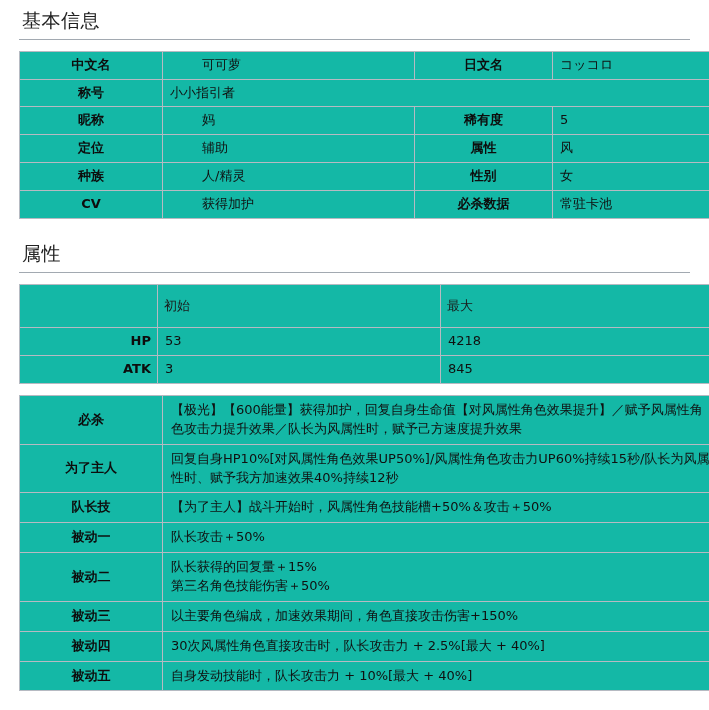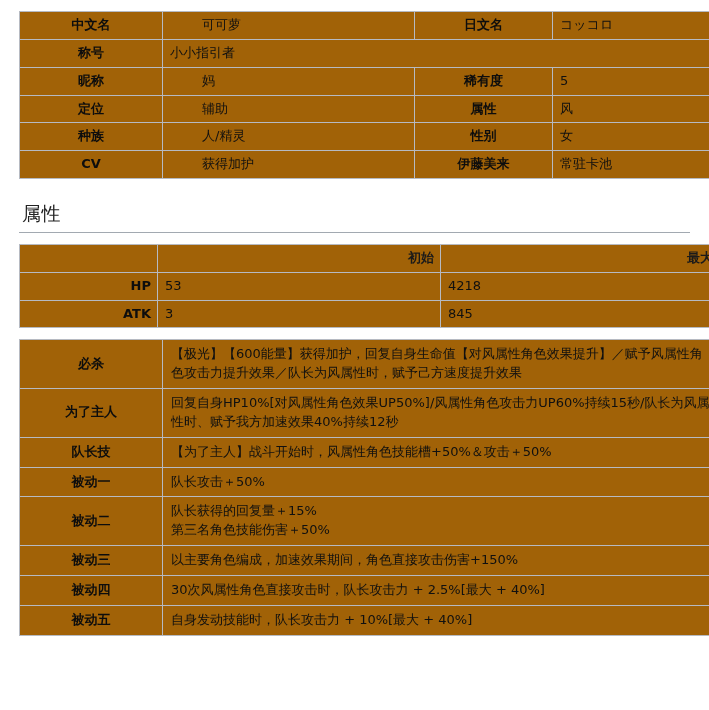--- a/index.html
+++ b/index.html
@@ -38,40 +38,40 @@
     width: 671px;
     margin-top: 11px;
     background: #f8f9fa;
     table-layout: fixed;
   }
   table.wt td {
     border: 1px solid #b6bac2;
     font-size: 13px;
     line-height: 1.45;
     vertical-align: middle;
-    background: #a16207;
+    background: #14b8a6;
   }
   td.lbl {
     background: #e8eaee;
     font-weight: bold;
     text-align: center;
     padding: 4px 6px;
     color: #0d0d0d;
   }
   td.val {
     background: #f8f9fa;
     text-align: left;
     padding: 4px 7px;
     color: #101010;
   }
   td.hdr {
     background: #e8eaee;
-    font-weight: bold;
-    text-align: right;
-    padding: 4px 6px;
+    font-weight: normal;
+    text-align: left;
+    padding: 12px 6px;
   }
   td.blank { background: #e8eaee; }
 
   
   .t-basic .c1 { width: 130px; }
   .t-basic .c2 { width: 205px; padding-left: 39px; }
   .t-basic .c3 { width: 125px; margin-top: 8px; }
   .t-basic .c4 { width: 211px; }
   .t-basic td { height: 18px; }
 
@@ -86,20 +86,21 @@
   .t-skill .s2 { width: 541px; }
   .t-skill td.val { padding: 5px 8px; }
   .t-skill td.lbl { padding: 5px 6px; }
   .mline { display: block; }
 </style>
 </head>
 <body>
 
 <div class="page">
 
+  <h2 class="section-heading sec-basic">基本信息</h2>
 
   <table class="wt t-basic">
     <tbody>
       <tr>
         <td class="lbl c1">中文名</td>
         <td class="val c2">可可萝</td>
         <td class="lbl c3">日文名</td>
         <td class="val c4">コッコロ</td>
       </tr>
       <tr>
@@ -120,21 +121,21 @@
       </tr>
       <tr>
         <td class="lbl c1">种族</td>
         <td class="val c2">人/精灵</td>
         <td class="lbl c3">性别</td>
         <td class="val c4">女</td>
       </tr>
       <tr>
         <td class="lbl c1">CV</td>
         <td class="val c2">获得加护</td>
-        <td class="lbl c3">伊藤美来</td>
+        <td class="lbl c3">必杀数据</td>
         <td class="val c4">常驻卡池</td>
       </tr>
     </tbody>
   </table>
 
   <h2 class="section-heading sec-attr">属性</h2>
 
   <table class="wt t-attr">
     <tbody>
       <tr>

